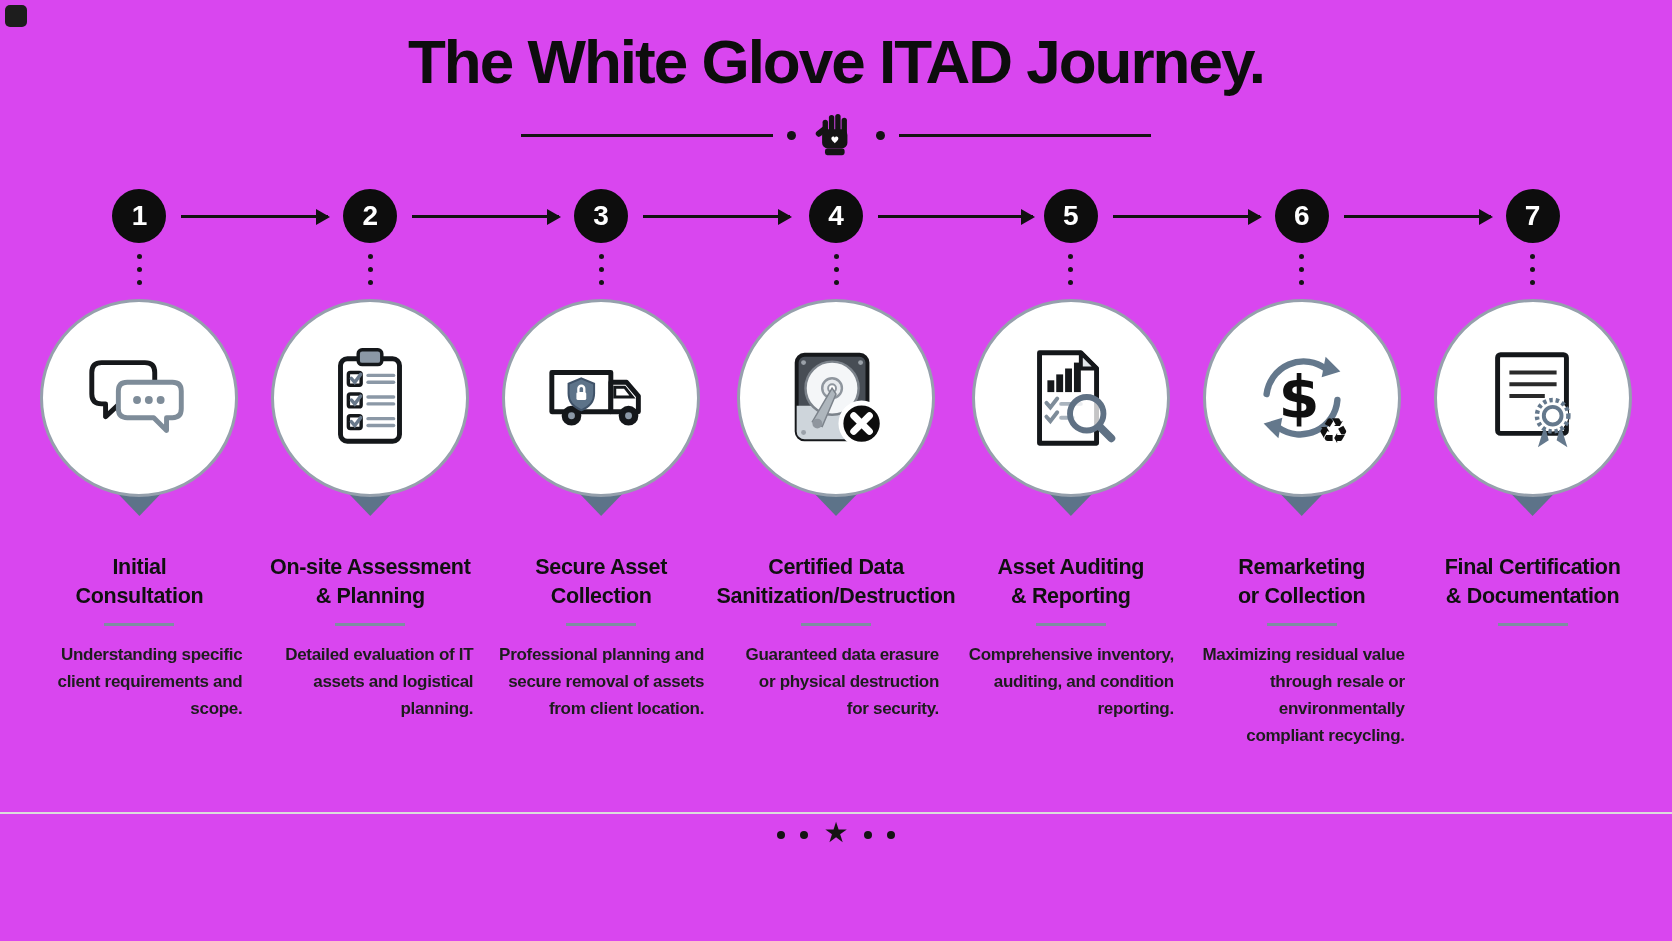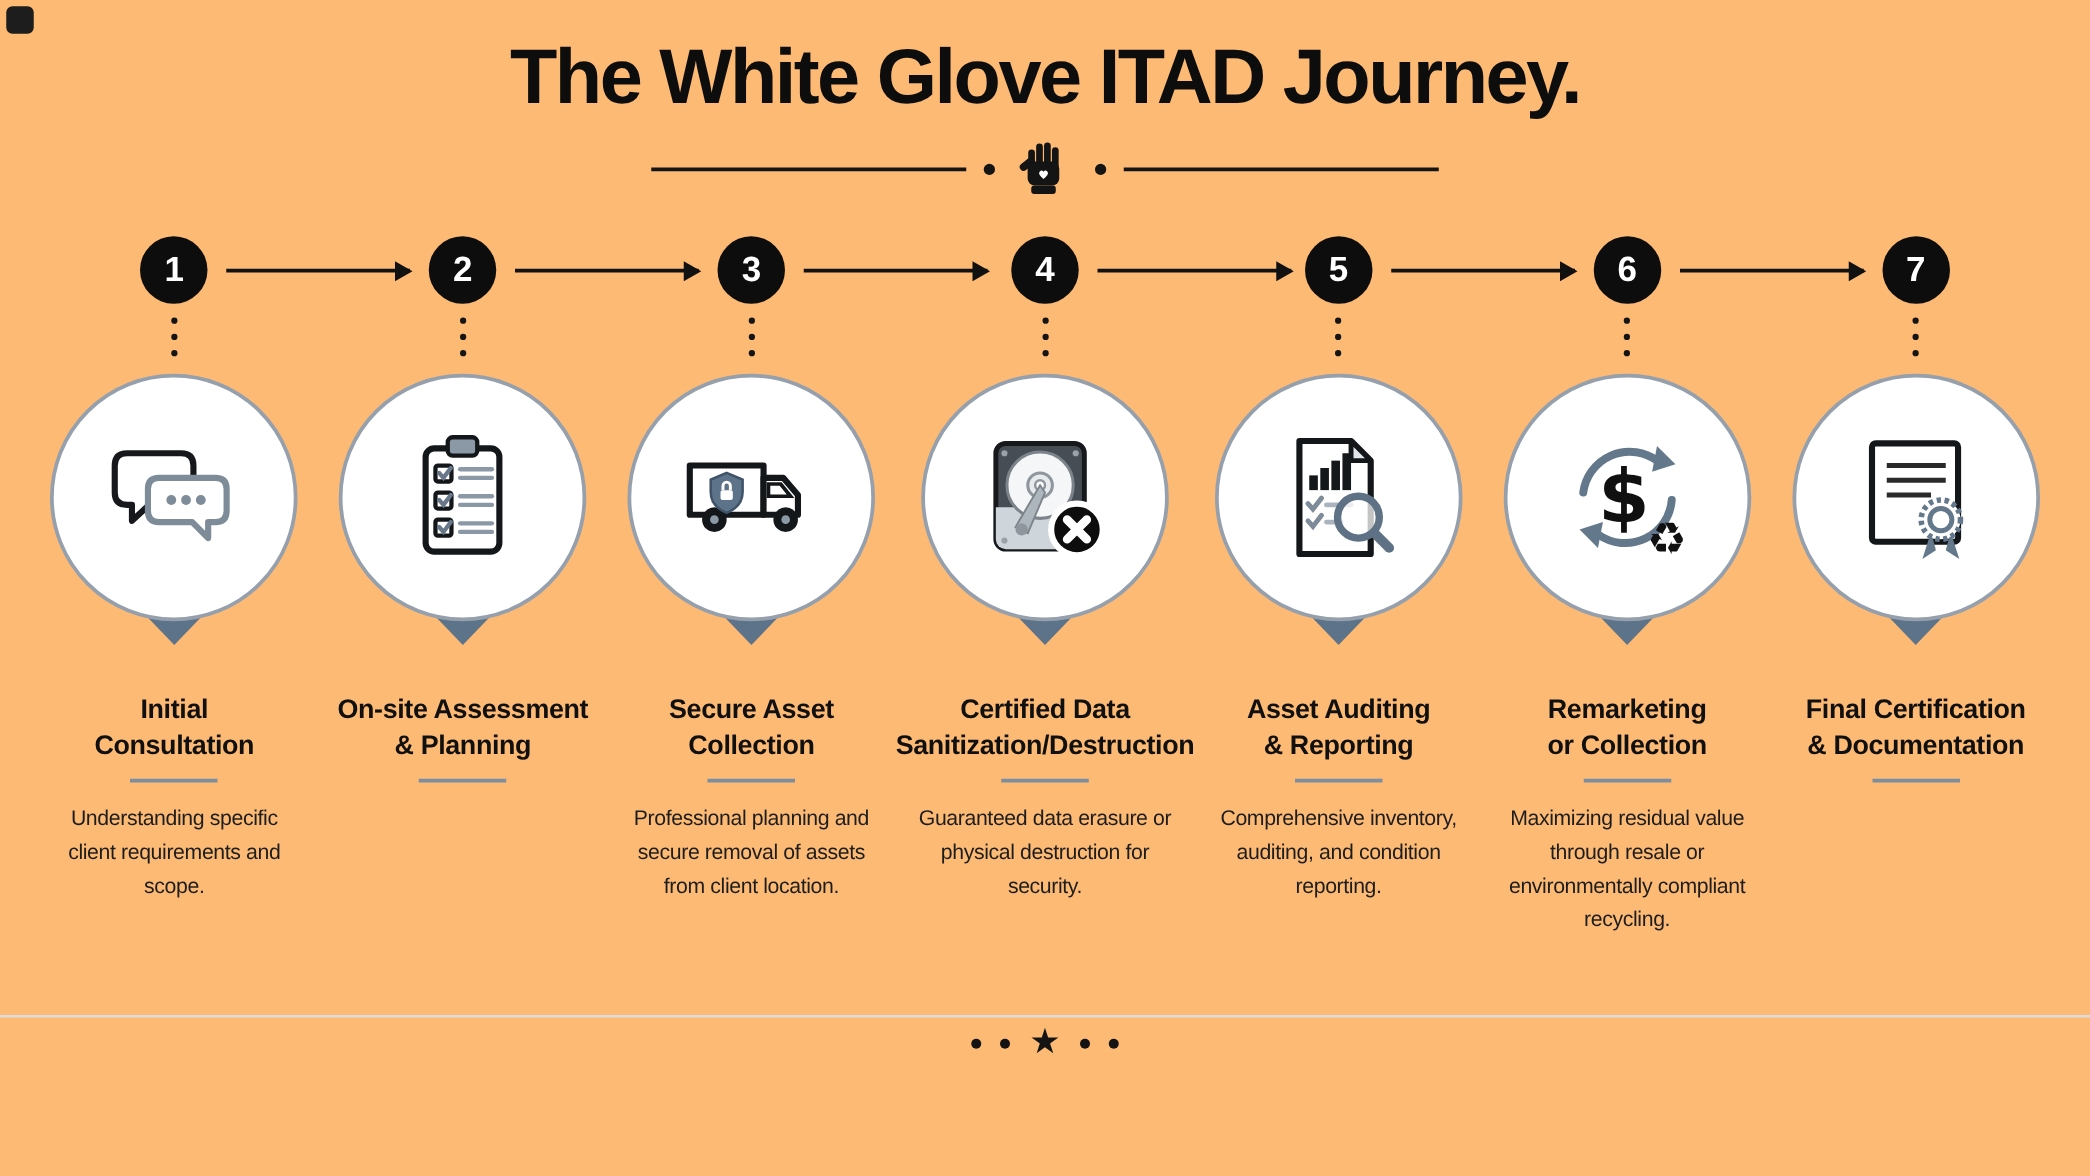--- a/index.html
+++ b/index.html
@@ -4,21 +4,21 @@
 <style>
   * { box-sizing: border-box; }
   html,body { margin:0; padding:0; }
   body {
     width:1672px; height:941px;
     background:#ffffff;
     font-family:"Liberation Sans", sans-serif;
     color:#111;
     overflow:hidden;
   }
-  #canvas { position:relative; width:1672px; height:941px; background:#fdba74; }
+  #canvas { position:relative; width:1672px; height:941px; background:#d946ef; }
 
   .corner-artifact{
     position:absolute; top:5px; left:5px; width:22px; height:22px;
     background:#1d1d1d; border-radius:5px;
   }
 
   .main-title{
     text-align:center;
     padding-top:26px;
     font-size:62px;
@@ -101,22 +101,22 @@
     white-space:pre-line;
     color:#101010;
     letter-spacing:-0.3px;
   }
   .title-underline{
     width:70px; height:2.5px; background:#7d8ea0;
     margin:12px auto 15px;
   }
   .step-desc{
     font-size:17px;
-    font-weight:normal;
-    text-align:center;
+    font-weight:bold;
+    text-align:right;
     line-height:1.6;
     max-width:206px;
     color:#1d1d1d;
     letter-spacing:-0.3px;
   }
 
   .footer{ position:absolute; left:0; right:0; top:812px; }
   .footer-divider{ height:0; border-top:2px solid #dcdcdc; }
   .footer-dots{
     margin-top:8px;
@@ -216,20 +216,21 @@
                 <line x1="58" y1="81" x2="84" y2="81" stroke="#8b98a6" stroke-width="3.5"></line>
                 <line x1="58" y1="88" x2="84" y2="88" stroke="#8b98a6" stroke-width="3.5"></line>
               </g>
             </g>
           </svg>
         </div>
       </div>
       <div class="step-title">On-site Assessment
 &amp; Planning</div>
       <div class="title-underline"></div>
+      <div class="step-desc">Detailed evaluation of IT assets and logistical planning.</div>
     </div>
 
     <div class="step-col">
       <div class="connector-arrow"></div>
       <div class="num-badge">3</div>
       <div class="dotted-line">
           <i></i>
           <i></i>
           <i></i>
         </div>

